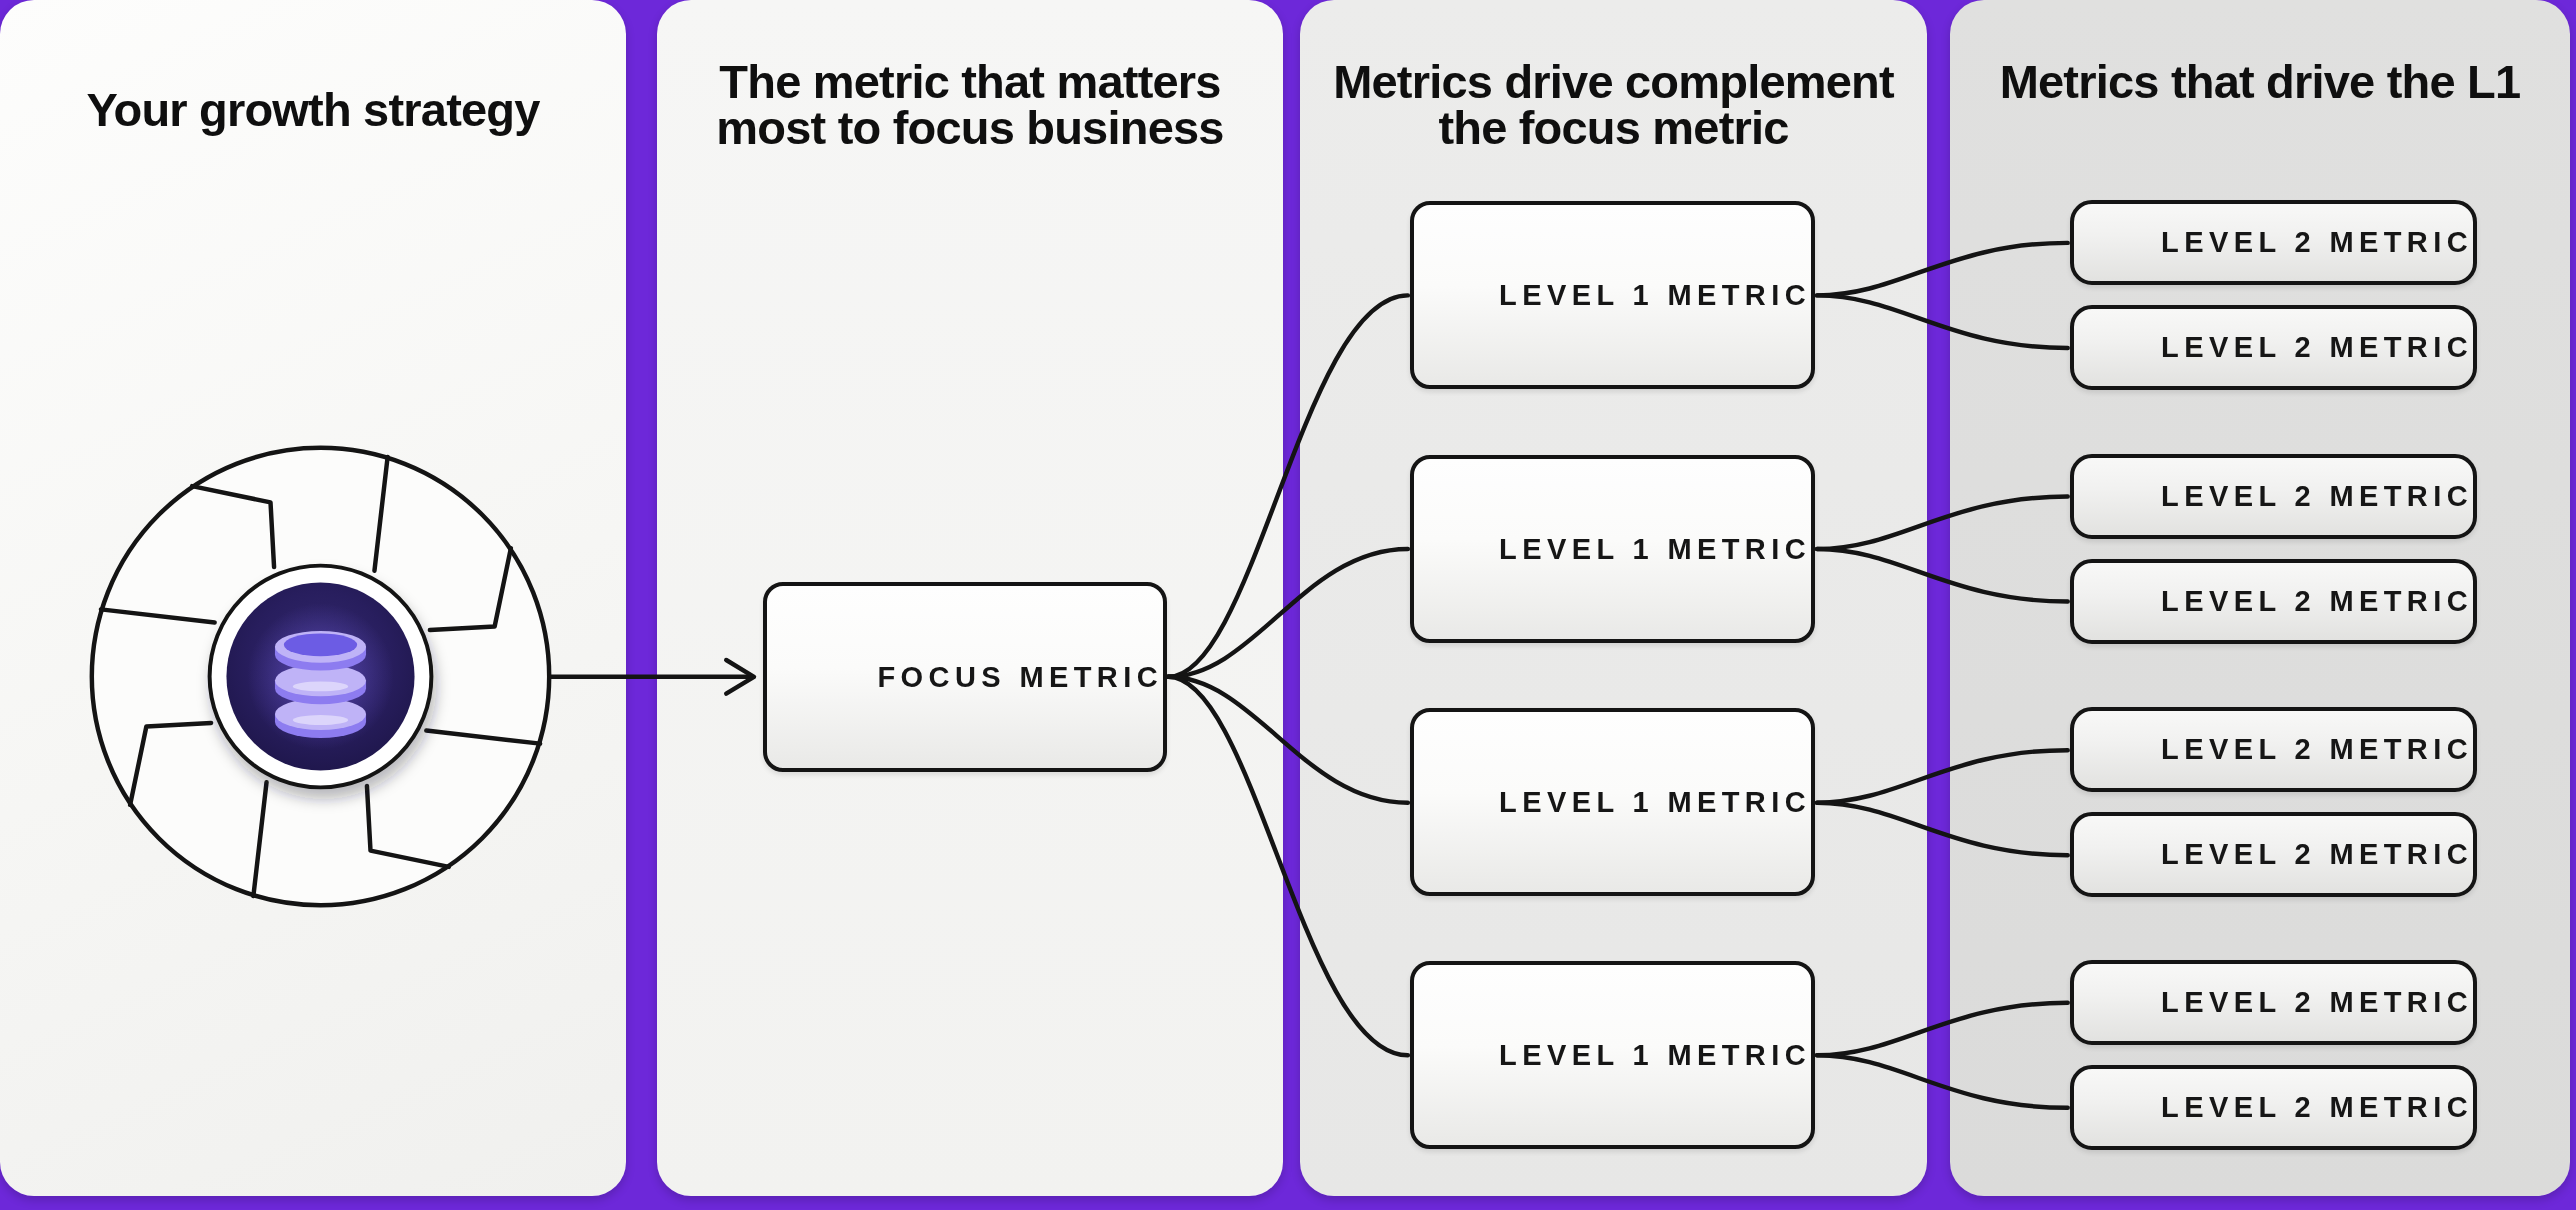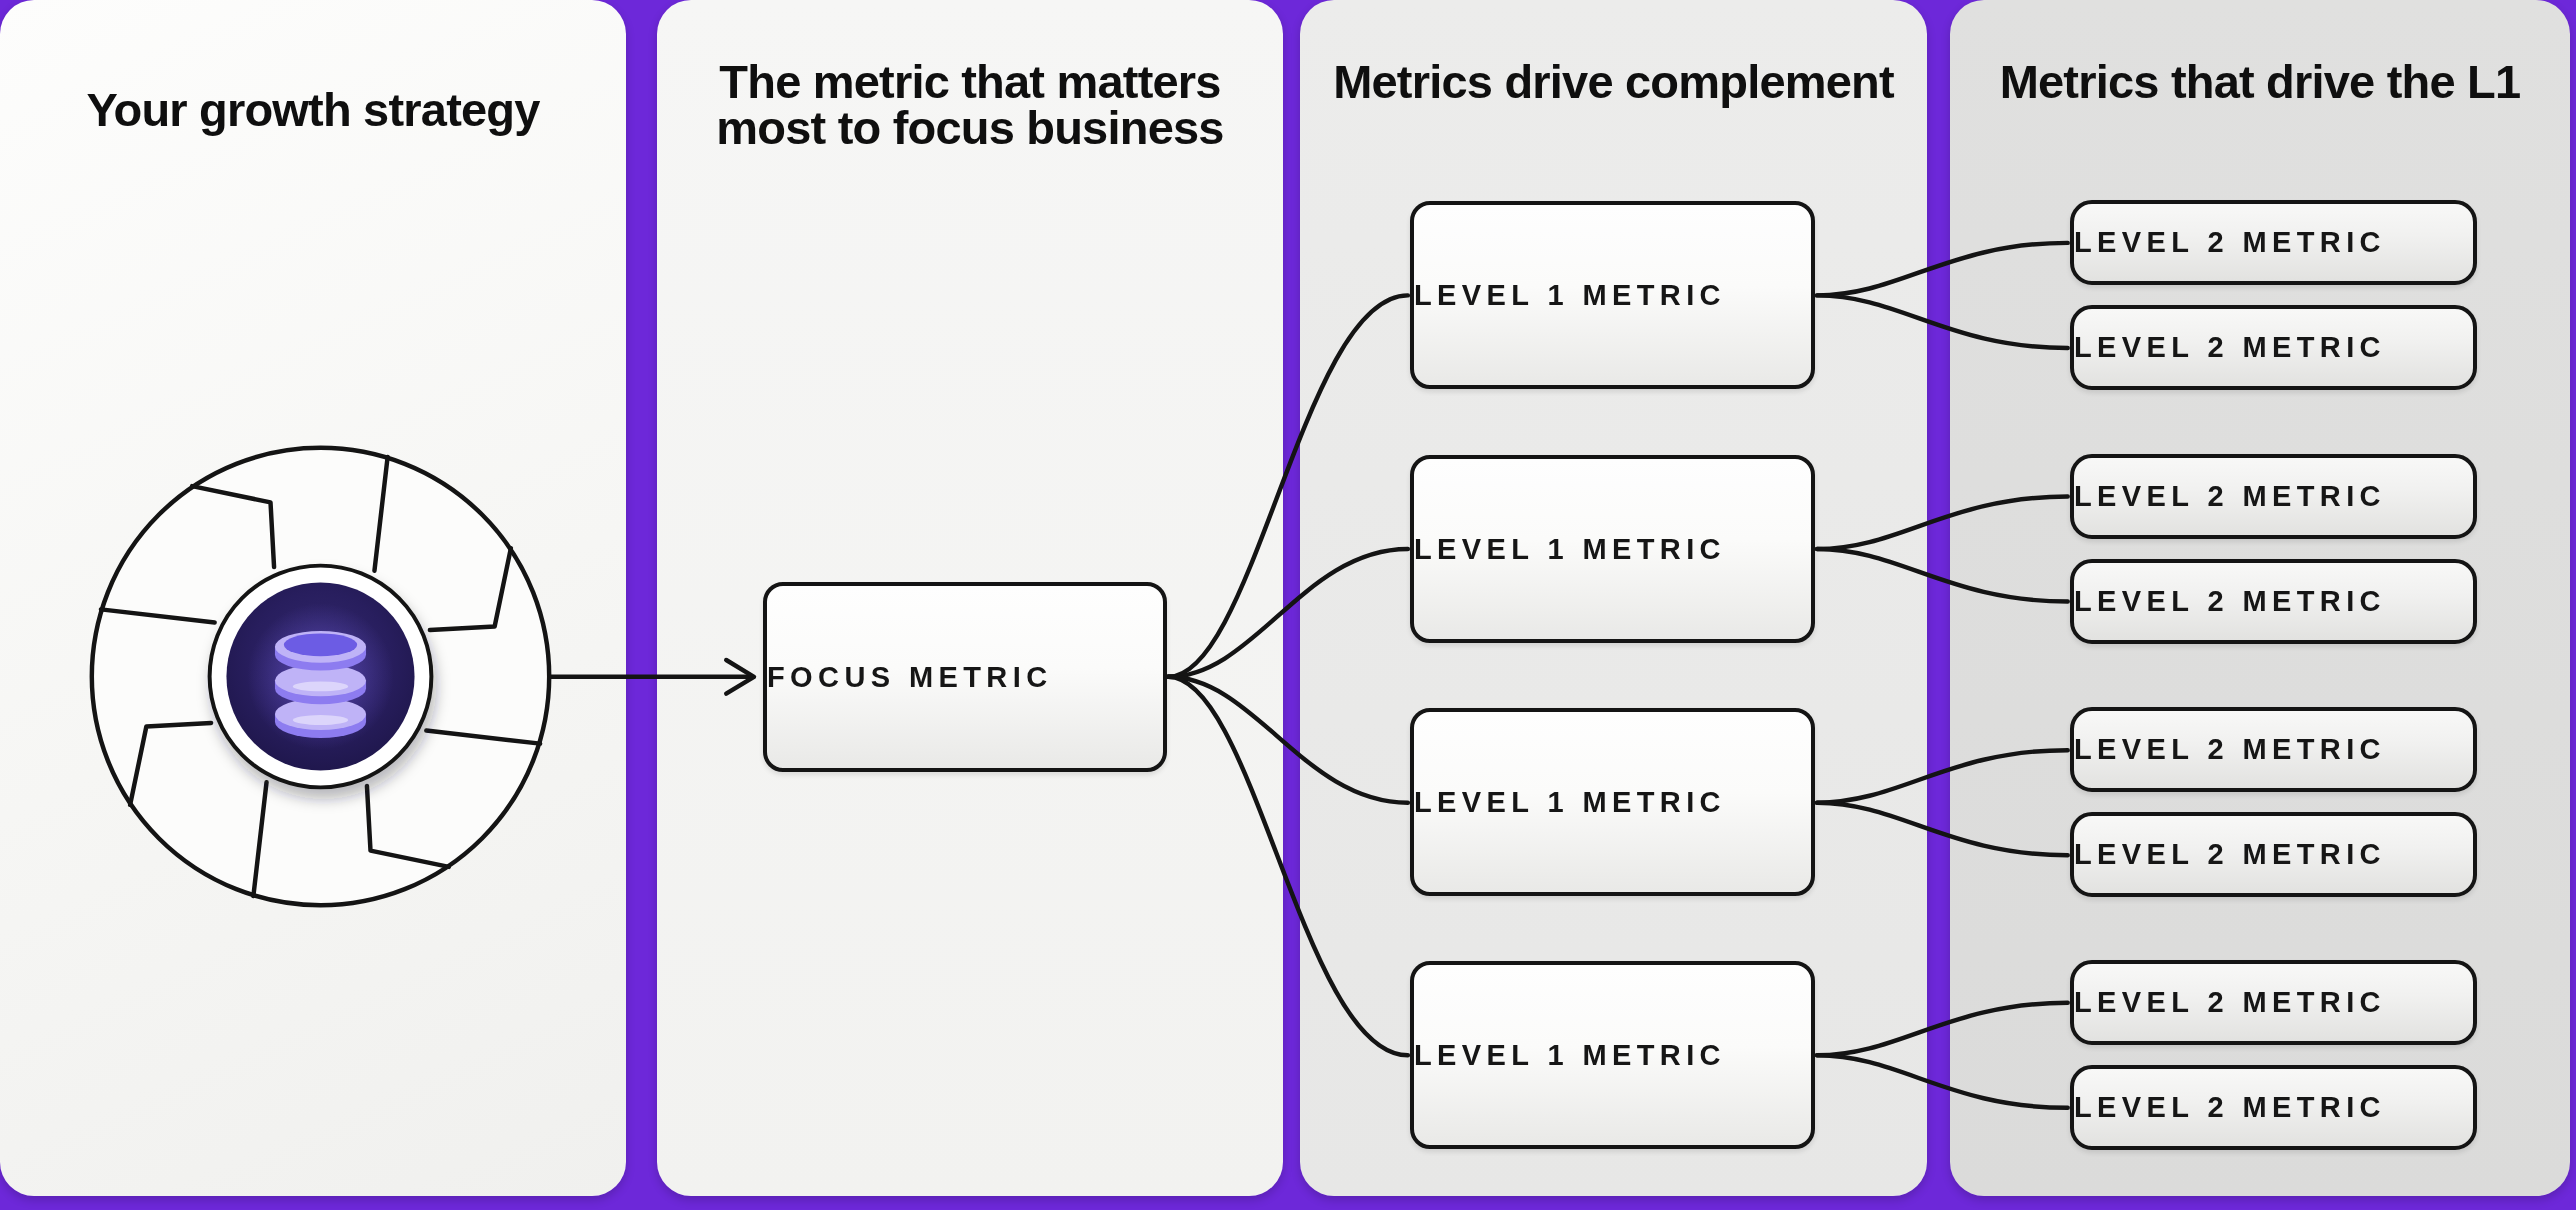--- a/index.html
+++ b/index.html
@@ -22,21 +22,21 @@
   .panel-4{left:1950px;width:620px;background:linear-gradient(180deg,#e0e0df 0%,#dbdbda 100%);}
   .col-title{
     position:absolute;left:0;right:0;top:59px;
     text-align:center;
     font-size:47px;line-height:46px;font-weight:bold;
     letter-spacing:-0.8px;color:#0f0f0f;
   }
   .panel-1 .col-title{top:87px;}
   .metric-box{
     position:absolute;
-    display:flex;align-items:center;justify-content:flex-start;
+    display:flex;align-items:center;justify-content:flex-end;
     border:4.5px solid #141414;
     border-radius:20px;
     background:linear-gradient(180deg,#fefefe 0%,#fbfbfa 45%,#e9e9e7 100%);
     box-shadow:0 3px 5px rgba(0,0,0,0.10);
     z-index:3;
     box-sizing:border-box;
   }
   .metric-label{
     font-size:29px;font-weight:bold;letter-spacing:5.4px;color:#161616;
     white-space:nowrap;
@@ -66,20 +66,21 @@
   </div>
   <div class="panel panel-2">
     <div class="col-title">
       <div>The metric that matters</div>
       <div>most to focus business</div>
     </div>
   </div>
   <div class="panel panel-3">
     <div class="col-title">
       <div>Metrics drive complement</div>
+      <div>the focus metric</div>
     </div>
   </div>
   <div class="panel panel-4">
     <div class="col-title">
       <div>Metrics that drive the L1</div>
     </div>
   </div>
 
   <svg id="connector-layer" width="2576" height="1211" viewBox="0 0 2600 1222">
     <g fill="none" stroke="#141414" stroke-width="4.5" stroke-linecap="round" stroke-linejoin="round">

